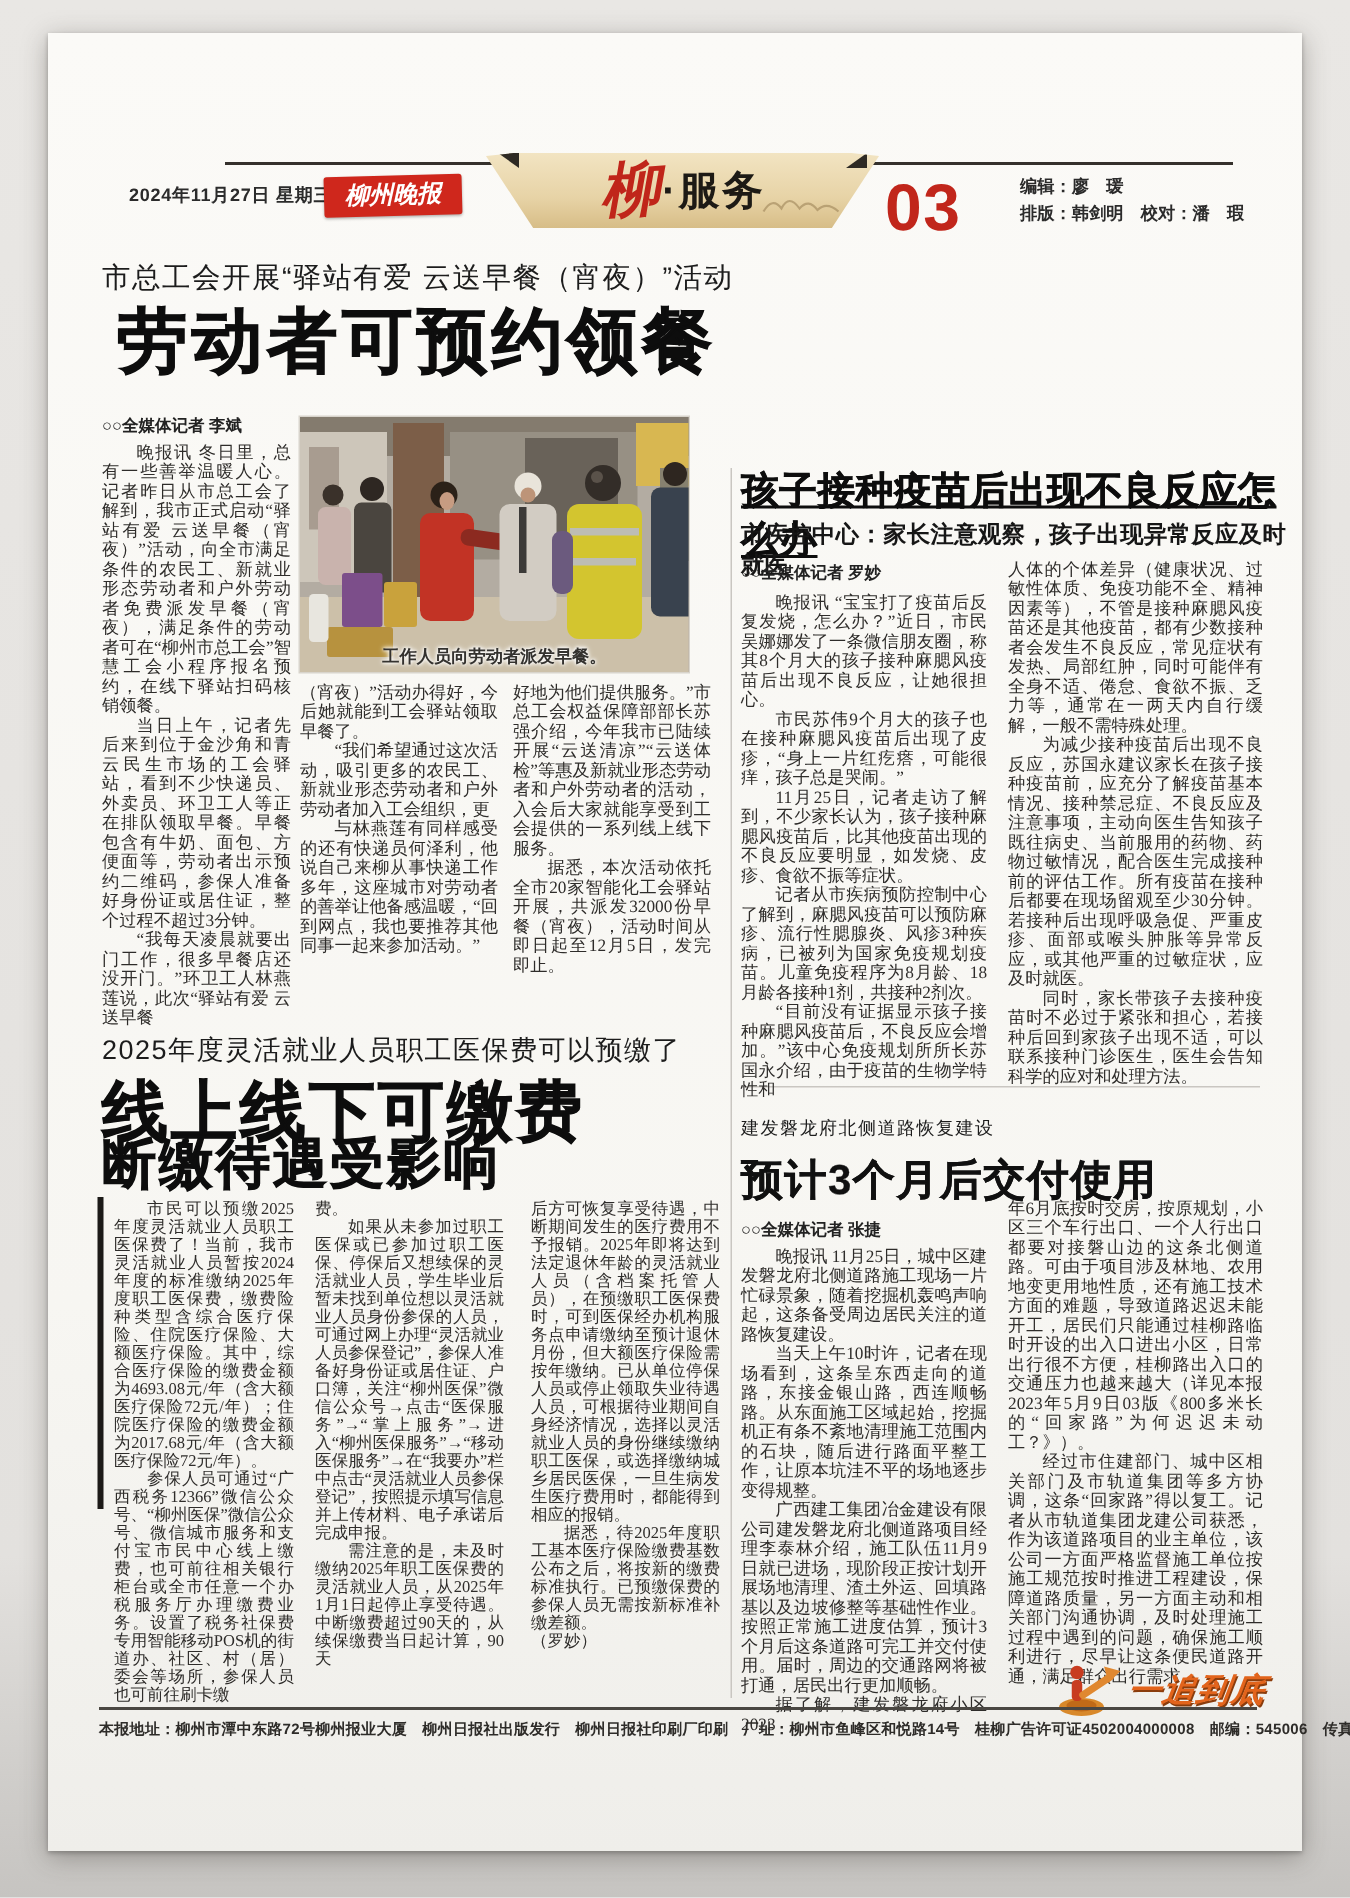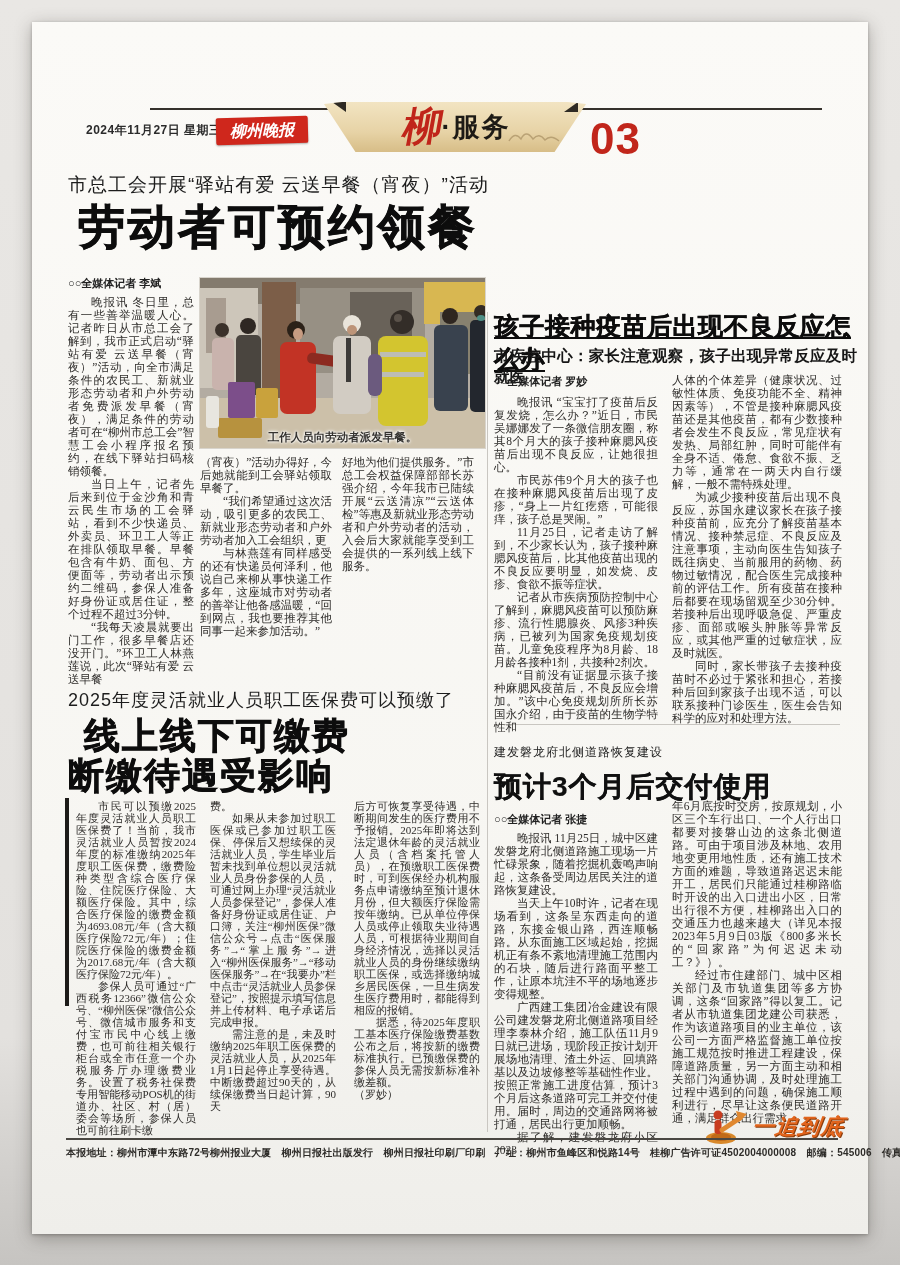--- a/index.html
+++ b/index.html
@@ -53,35 +53,35 @@
   .col p.cont{text-indent:0;}
   .col p.signoff{text-align:left;text-indent:0;}
   .small .col p,.col.small p{font-size:11px;line-height:12px;}
   
   .a1-kicker{left:36px;top:150px;font-size:19px;}
   .a1-head{left:34px;top:174px;font-size:47px;letter-spacing:3px;margin-left:12px;}
   .a1-byline{left:36px;top:254px;}
   .a1-c1{left:36px;top:274px;width:126px;}
   .a1-c2{left:168px;top:434px;width:132px;}
   .a1-c3{left:310px;top:434px;width:132px;}
-  .photo{left:168px;top:256px;width:285px;height:170px;background:#a9a299;overflow:hidden;box-shadow:0 0 0 1px #d8d4cc;}
+  .photo{left:168px;top:256px;width:259px;height:170px;background:#a9a299;overflow:hidden;box-shadow:0 0 0 1px #d8d4cc;}
   .photo-caption{
     position:absolute;left:0;right:0;bottom:3px;text-align:center;
     font-size:11.5px;font-weight:700;color:#34322f;
     text-shadow:0 0 3px #fff,0 0 4px #fff,0 0 2px #fff;
   }
   
   .a2-head{left:462px;top:288px;font-size:25px;letter-spacing:.5px;text-decoration:underline;-webkit-text-stroke:.4px #0d0d0d;}
   .a2-sub{left:462px;top:324px;font-size:15.5px;color:#161616;font-weight:600;letter-spacing:.3px;}
   .a2-byline{left:462px;top:352px;}
   .a2-c1{left:462px;top:374px;width:164px;}
   .a2-c2{left:640px;top:352px;width:170px;}
   
   .a3-kicker{left:36px;top:666px;font-size:18px;}
-  .a3-head1{left:36px;top:690px;font-size:36px;letter-spacing:2px;margin-left:16px;}
+  .a3-head1{left:36px;top:690px;font-size:44px;letter-spacing:2px;}
   .a3-head2{left:36px;top:730px;font-size:36px;letter-spacing:2px;}
   .a3-bar{left:33px;top:776px;width:4px;height:208px;background:#1c1a18;}
   .a3-c1{left:44px;top:778px;width:120px;}
   .a3-c2{left:178px;top:778px;width:126px;}
   .a3-c3{left:322px;top:778px;width:126px;}
   
   .a4-kicker{left:462px;top:722px;font-size:12px;}
   .a4-head{left:462px;top:746px;font-size:28px;font-weight:600;-webkit-text-stroke:.2px #111;letter-spacing:1px;color:#101010;}
   .a4-byline{left:462px;top:790px;}
   .a4-c1{left:462px;top:810px;width:164px;}
@@ -109,20 +109,24 @@
   <div class="abs mast-banner">
     <span class="wing-l"></span>
     <span class="wing-r"></span>
     <span class="sec-char">柳</span>
     <span class="sec-rest">·服务</span>
     <svg class="mast-mountains" width="52" height="18" viewBox="0 0 52 18">
       <path d="M1 15 Q7 5 13 13 Q18 3 25 13 Q31 6 37 14 Q43 8 51 15" fill="none" stroke="#a38a5e" stroke-width="1.4"></path>
     </svg>
   </div>
   <div class="abs mast-page">03</div>
+  <div class="abs mast-editors">
+    <div>编辑：廖　瑗</div>
+    <div>排版：韩剑明　校对：潘　瑕</div>
+  </div>
 
   <div class="abs kicker a1-kicker">市总工会开展“驿站有爱 云送早餐（宵夜）”活动</div>
   <div class="abs headline a1-head">劳动者可预约领餐</div>
   <div class="abs byline a1-byline">○○全媒体记者 李斌</div>
 
   <div class="abs col a1-c1">
     <p>晚报讯 冬日里，总有一些善举温暖人心。记者昨日从市总工会了解到，我市正式启动“驿站有爱 云送早餐（宵夜）”活动，向全市满足条件的农民工、新就业形态劳动者和户外劳动者免费派发早餐（宵夜），满足条件的劳动者可在“柳州市总工会”智慧工会小程序报名预约，在线下驿站扫码核销领餐。</p>
     <p>当日上午，记者先后来到位于金沙角和青云民生市场的工会驿站，看到不少快递员、外卖员、环卫工人等正在排队领取早餐。早餐包含有牛奶、面包、方便面等，劳动者出示预约二维码，参保人准备好身份证或居住证，整个过程不超过3分钟。</p>
     <p>“我每天凌晨就要出门工作，很多早餐店还没开门。”环卫工人林燕莲说，此次“驿站有爱 云送早餐</p>
   </div>
@@ -177,20 +181,21 @@
     <div class="photo-caption">工作人员向劳动者派发早餐。</div>
   </div>
 
   <div class="abs col a1-c2">
     <p class="cont">（宵夜）”活动办得好，今后她就能到工会驿站领取早餐了。</p>
     <p>“我们希望通过这次活动，吸引更多的农民工、新就业形态劳动者和户外劳动者加入工会组织，更</p>
     <p>与林燕莲有同样感受的还有快递员何泽利，他说自己来柳从事快递工作多年，这座城市对劳动者的善举让他备感温暖，“回到网点，我也要推荐其他同事一起来参加活动。”</p>
   </div>
   <div class="abs col a1-c3">
     <p class="cont">好地为他们提供服务。”市总工会权益保障部部长苏强介绍，今年我市已陆续开展“云送清凉”“云送体检”等惠及新就业形态劳动者和户外劳动者的活动，入会后大家就能享受到工会提供的一系列线上线下服务。</p>
+    <p>据悉，本次活动依托全市20家智能化工会驿站开展，共派发32000份早餐（宵夜），活动时间从即日起至12月5日，发完即止。</p>
   </div>
 
   <div class="abs div-v"></div>
   <div class="abs div-h-right"></div>
 
   <div class="abs headline a2-head">孩子接种疫苗后出现不良反应怎么办</div>
   <div class="abs a2-sub">市疾控中心：家长注意观察，孩子出现异常反应及时就医</div>
   <div class="abs byline a2-byline">○○全媒体记者 罗妙</div>
   <div class="abs col a2-c1">
     <p>晚报讯 “宝宝打了疫苗后反复发烧，怎么办？”近日，市民吴娜娜发了一条微信朋友圈，称其8个月大的孩子接种麻腮风疫苗后出现不良反应，让她很担心。</p>

